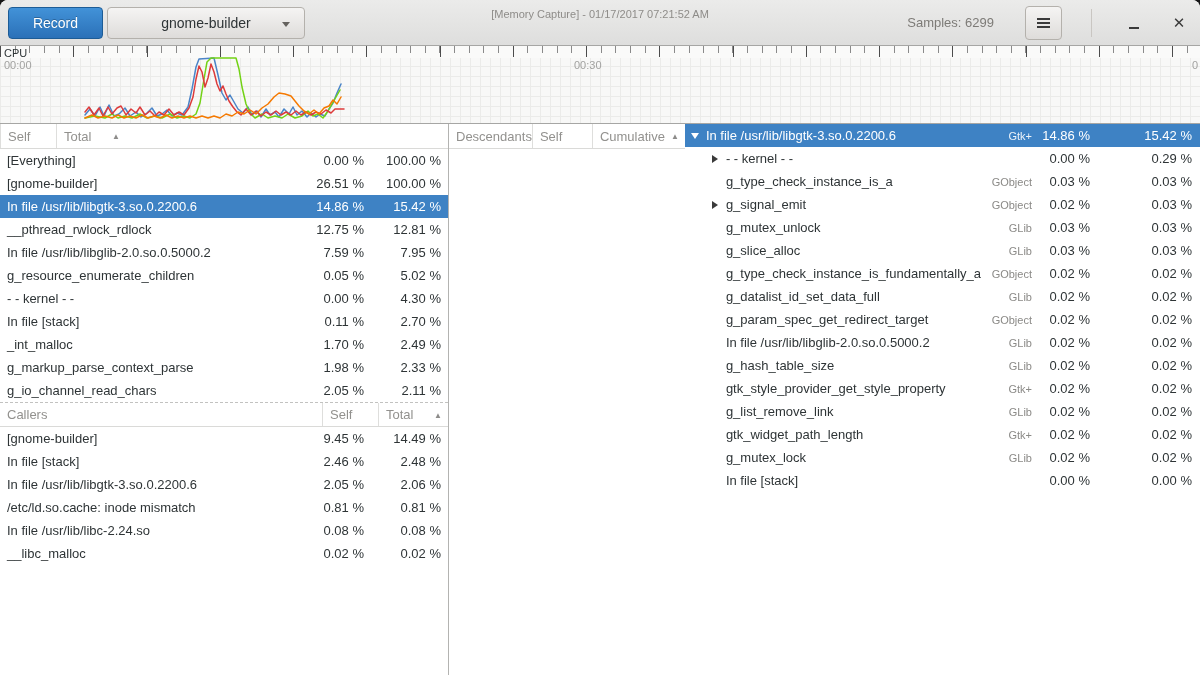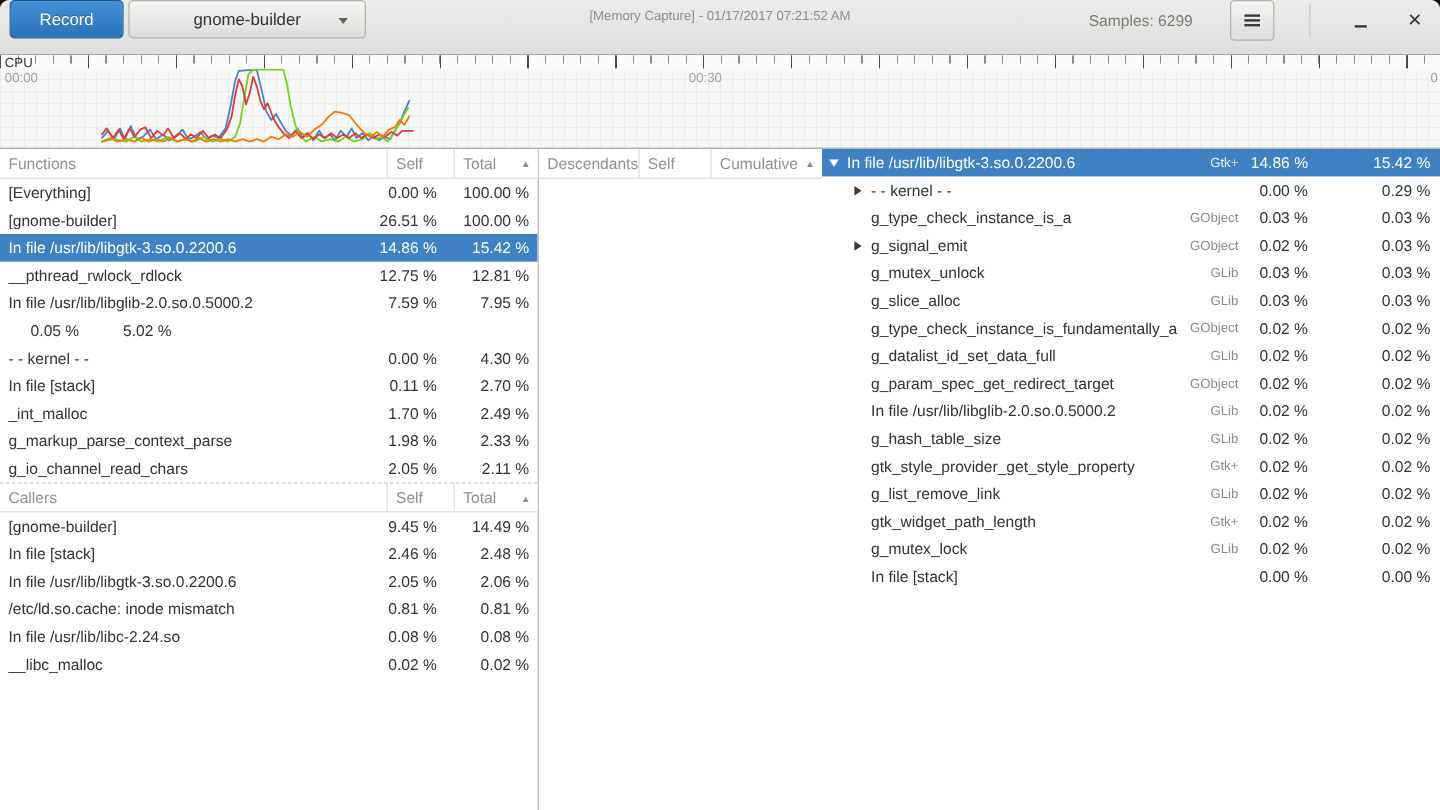--- a/index.html
+++ b/index.html
@@ -13,21 +13,21 @@
   .window {
     width:1200px; height:675px; background:#fff;
     border-radius:8px 8px 0 0; overflow:hidden;
     display:flex; flex-direction:column;
   }
   
   .headerbar {
     height:46px; flex:0 0 46px;
     background:linear-gradient(to bottom,#ebebea,#dededd);
     border-bottom:1px solid #a6a6a4;
-    display:flex; align-items:flex-start; position:relative;
+    display:flex; align-items:center; position:relative;
   }
   .btn {
     height:32px; border-radius:4px; font-size:14px;
     display:inline-flex; align-items:center; justify-content:center;
     cursor:default;
   }
   .record-btn {
     margin-left:8px; width:95px;
     background:linear-gradient(to bottom,#4292d8,#2b71b8);
     border:1px solid #1d5c96; color:#fff;
@@ -164,21 +164,20 @@
         <polyline points="85,61 95,59 105,61 112,57 118,61 125,59 132,61 140,57 147,61 155,59 162,61 170,57 177,61 184,59 190,61 196,57 200,46 204,22 207,5 211,1 236,1 239,12 242,30 246,47 250,56 255,61 262,57 268,61 275,59 282,61 288,57 295,61 302,59 308,54 313,59 318,57 323,61 328,54 332,47 336,40 340,33" fill="none" stroke="#73d216" stroke-width="1.5" stroke-linejoin="round" stroke-linecap="round"></polyline>
         <polyline points="85,55 89,50 94,58 99,51 103,59 108,50 112,57 117,51 121,49 126,58 131,52 136,56 140,50 145,58 150,54 155,59 159,55 164,58 169,52 174,58 179,55 184,58 189,51 193,40 196,22 199,9 202,15 205,30 208,21 211,7 214,15 217,27 220,34 223,29 226,37 229,44 233,50 237,55 241,58 246,52 251,58 256,54 261,59 266,55 271,58 276,54 281,58 286,55 291,58 296,54 301,58 306,55 311,58 316,55 321,57 326,53 331,56 335,52 344,52" fill="none" stroke="#dd3b3b" stroke-width="1.5" stroke-linejoin="round" stroke-linecap="round"></polyline>
         <polyline points="85,61 92,58 98,61 105,59 112,61 118,58 124,61 130,59 136,61 142,58 148,61 154,59 160,61 166,58 172,61 178,59 184,61 190,59 196,61 202,59 208,61 214,59 220,61 226,57 232,59 238,55 244,57 250,53 256,57 262,51 268,47 274,40 279,36 285,37 291,39 295,44 299,49 304,54 309,57 314,53 319,57 324,51 329,49 333,43 337,47 341,40" fill="none" stroke="#f57900" stroke-width="1.5" stroke-linejoin="round" stroke-linecap="round"></polyline>
       </svg>
   </div>
 
   <div class="content">
 
     <div class="left-pane">
       <div class="tv-header">
-        <div class="th th-name">Functions</div>
         <div class="th th-div lt-self">Self</div>
         <div class="th th-div lt-total">
           <span>Total</span>
           <span class="sort-arrow">▲</span>
         </div>
       </div>
       <div class="rows" id="functions-rows" style="flex:0 0 253px;">
           <div class="row">
             <span class="c-name">[Everything]</span>
             <span class="c-self-l">0.00 %</span>
@@ -198,20 +197,21 @@
             <span class="c-name">__pthread_rwlock_rdlock</span>
             <span class="c-self-l">12.75 %</span>
             <span class="c-total-l">12.81 %</span>
           </div>
           <div class="row">
             <span class="c-name">In file /usr/lib/libglib-2.0.so.0.5000.2</span>
             <span class="c-self-l">7.59 %</span>
             <span class="c-total-l">7.95 %</span>
           </div>
           <div class="row">
+            <span class="c-name">g_resource_enumerate_children</span>
             <span class="c-self-l">0.05 %</span>
             <span class="c-total-l">5.02 %</span>
           </div>
           <div class="row">
             <span class="c-name">- - kernel - -</span>
             <span class="c-self-l">0.00 %</span>
             <span class="c-total-l">4.30 %</span>
           </div>
           <div class="row">
             <span class="c-name">In file [stack]</span>

